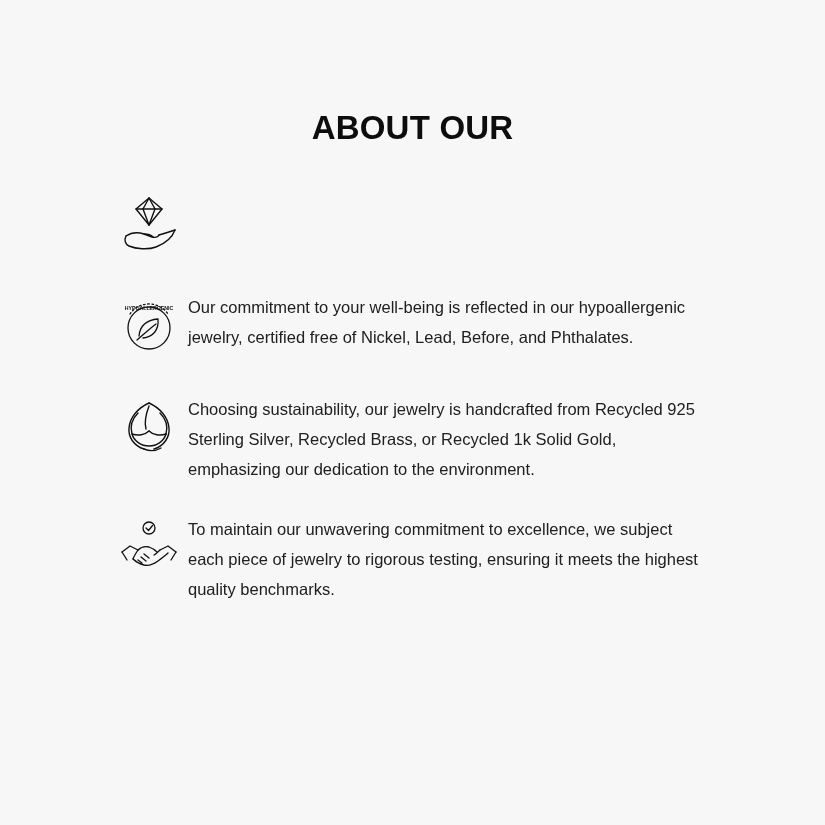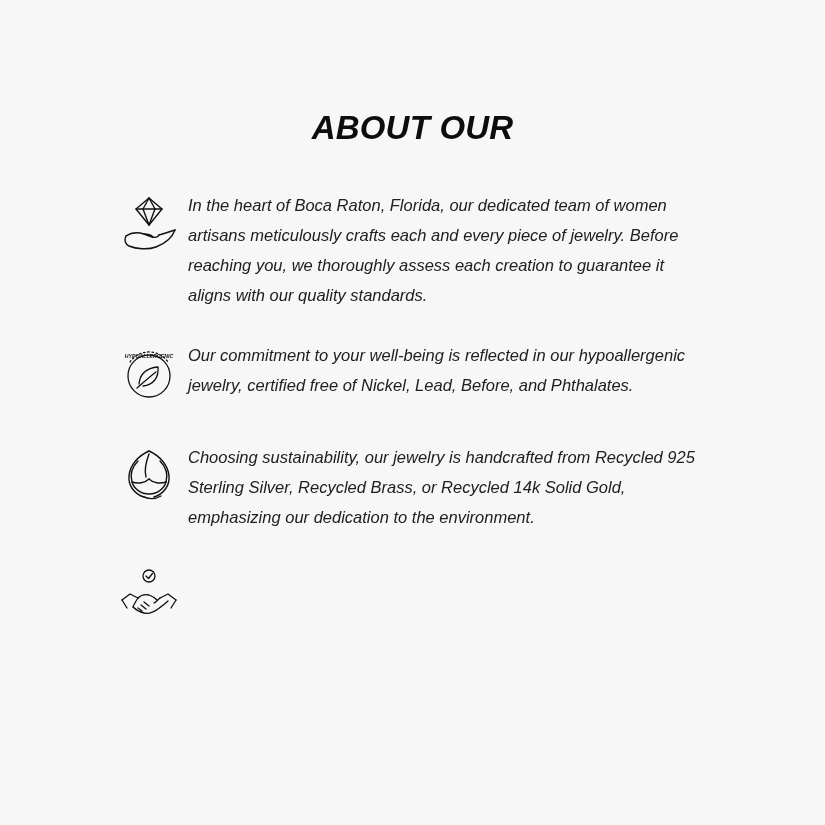--- a/index.html
+++ b/index.html
@@ -13,21 +13,20 @@
     font-family: "Liberation Sans", sans-serif;
     color: #1a1a1a;
     overflow: hidden;
   }
   .page {
     width: 825px;
     height: 825px;
     box-sizing: border-box;
     padding: 0;
     position: relative;
-    font-style: italic;
   }
   .heading {
     text-align: center;
     font-weight: bold;
     font-size: 33px;
     line-height: 48px;
     letter-spacing: 0.2px;
     color: #0d0d0d;
     margin: 0;
     padding-top: 104px;
@@ -90,21 +89,20 @@
           <line x1="25" y1="17" x2="31" y2="6"></line>
           <line x1="37" y1="17" x2="31" y2="6"></line>
           <line x1="25" y1="17" x2="31" y2="33"></line>
           <line x1="37" y1="17" x2="31" y2="33"></line>
           <path d="M8 44 C14 40 20 40 26 42 L34 45 C38 46 40 45 41 43"></path>
           <path d="M41 43 C48 41 54 39 57 38"></path>
           <path d="M8 44 C6 48 7 52 11 54 C18 57 30 58 38 55 C46 52 54 46 57 38"></path>
           <path d="M26 42 C30 42 33 43 35 45"></path>
         </svg>
       </span>
-      <div class="feature-text">In the heart of Boca Raton, Florida, our dedicated team of women artisans meticulously crafts each and every piece of jewelry. Before reaching you, we thoroughly assess each creation to guarantee it aligns with our quality standards.</div>
     </div>
 
     <div class="feature">
       <span class="icon-wrap">
         <svg width="62" height="62" viewBox="0 0 62 62" fill="none" stroke="#111111" stroke-width="1.3" stroke-linecap="round" stroke-linejoin="round">
           <circle cx="31" cy="34" r="21"></circle>
           <path d="M21 42 C22 32 28 26 40 25 C41 36 35 43 25 44"></path>
           <path d="M19 46 C24 42 30 36 38 30"></path>
           <path d="M12 20 A23 23 0 0 1 50 20" stroke-dasharray="1.6 2.6"></path>
           <text x="31" y="16" font-family="Liberation Sans, sans-serif" font-size="5.2" font-weight="bold" fill="#111111" stroke="none" text-anchor="middle">HYPOALLERGENIC</text>
@@ -119,37 +117,38 @@
           <path d="M31 7 C20 12 12 21 11 32 C10 41 16 50 26 53"></path>
           <path d="M31 7 C42 12 50 21 51 32 C52 41 46 50 36 53"></path>
           <path d="M26 53 C31 55 38 55 43 52"></path>
           <path d="M20 17 C14 23 12 31 14 38 C16 45 23 50 31 50 C39 50 46 45 48 38"></path>
           <path d="M31 10 C28 18 26 26 28 33"></path>
           <path d="M48 38 C50 31 48 23 42 17"></path>
           <path d="M14 38 C20 40 27 39 31 35"></path>
           <path d="M31 35 C35 39 42 40 48 38"></path>
         </svg>
       </span>
-      <div class="feature-text">Choosing sustainability, our jewelry is handcrafted from Recycled 925 Sterling Silver, Recycled Brass, or Recycled 14k Solid Gold, emphasizing our dedication to the environment.</div>
+      <div class="feature-text">Choosing sustainability, our jewelry is handcrafted from Recycled 925 Sterling Silver, Recycled Brass, or Recycled 1k Solid Gold, emphasizing our dedication to the environment.</div>
     </div>
 
     <div class="feature">
       <span class="icon-wrap">
         <svg width="62" height="62" viewBox="0 0 62 62" fill="none" stroke="#111111" stroke-width="1.3" stroke-linecap="round" stroke-linejoin="round">
           <circle cx="31" cy="12" r="6"></circle>
           <polyline points="28,12 30.5,14.5 34.5,9.5"></polyline>
           <path d="M4 36 L12 30 L20 34"></path>
           <path d="M58 36 L50 30 L42 34"></path>
           <path d="M20 34 C23 31 27 30 31 31 C34 32 37 34 39 36"></path>
           <path d="M42 34 C40 36 38 38 36 39"></path>
           <path d="M20 34 C18 37 16 40 15 43"></path>
           <path d="M15 43 C18 46 22 48 26 49 C31 50 36 48 40 45 C44 42 48 39 50 37"></path>
           <path d="M26 38 L31 42"></path>
           <path d="M23 41 L28 45"></path>
           <path d="M20 44 L24 47"></path>
           <path d="M4 36 L9 44"></path>
           <path d="M58 36 L53 44"></path>
         </svg>
       </span>
+      <div class="feature-text">To maintain our unwavering commitment to excellence, we subject each piece of jewelry to rigorous testing, ensuring it meets the highest quality benchmarks.</div>
     </div>
 
   </div>
 </div>
 
 </body></html>

